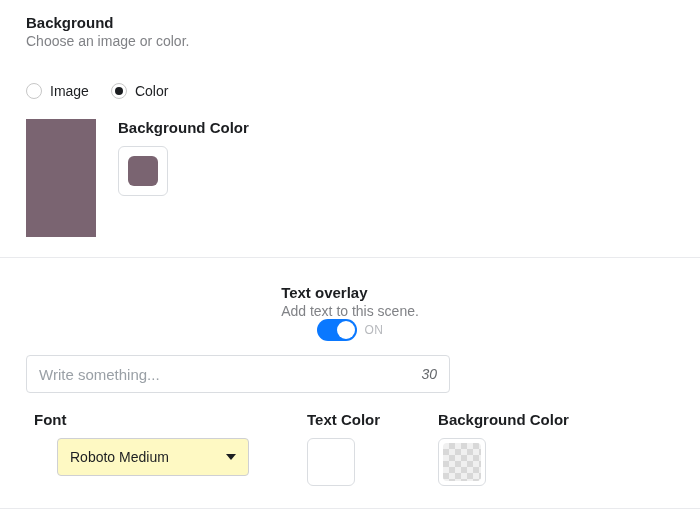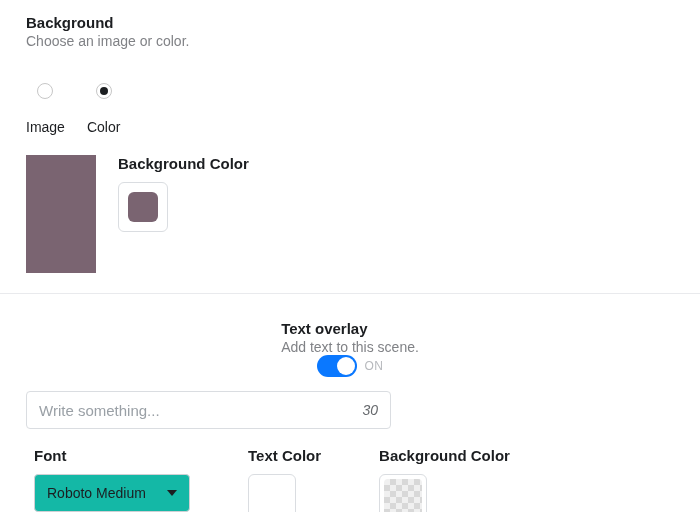--- a/index.html
+++ b/index.html
@@ -27,23 +27,22 @@
     }
     .radio-row {
       display: flex;
       align-items: center;
       gap: 22px;
       margin-bottom: 20px;
     }
     .radio-opt {
       display: flex;
       align-items: center;
-      gap: 20px;
-      cursor: pointer;
-      flex-direction: column;
+      gap: 8px;
+      cursor: pointer;
     }
     .radio-outer {
       width: 16px;
       height: 16px;
       border: 1px solid #c7c7c7;
       border-radius: 50%;
       display: flex;
       align-items: center;
       justify-content: center;
       background: #fff;
@@ -135,21 +134,21 @@
       color: #b7b9bd;
       letter-spacing: 0.5px;
     }
     .text-input-row {
       padding: 0 26px 18px 26px;
     }
     .text-input {
       display: flex;
       align-items: center;
       justify-content: flex-end;
-      width: 365px;
+      width: 424px;
       height: 38px;
       border: 1px solid #dadde1;
       border-radius: 4px;
       padding: 0 12px;
       background: #fff;
     }
     .text-input input {
       border: none;
       outline: none;
       font-size: 15px;
@@ -174,30 +173,31 @@
       display: flex;
       flex-direction: column;
       gap: 10px;
     }
     .col-title {
       font-weight: 700;
       font-size: 15px;
       color: #1c1e21;
     }
     .font-select {
-      width: 156px;
+      width: 192px;
       height: 38px;
       border: 1px solid #cfd0d4;
       border-radius: 4px;
-      background: #14b8a6;
+      background: #fef9c3;
       display: flex;
       align-items: center;
       justify-content: space-between;
       padding: 0 12px;
       cursor: pointer;
+      margin-left: 23px;
     }
     .font-select-label {
       font-size: 14px;
       color: #1c1e21;
     }
     .caret {
       width: 0; height: 0;
       border-left: 5px solid transparent;
       border-right: 5px solid transparent;
       border-top: 6px solid #1c1e21;

